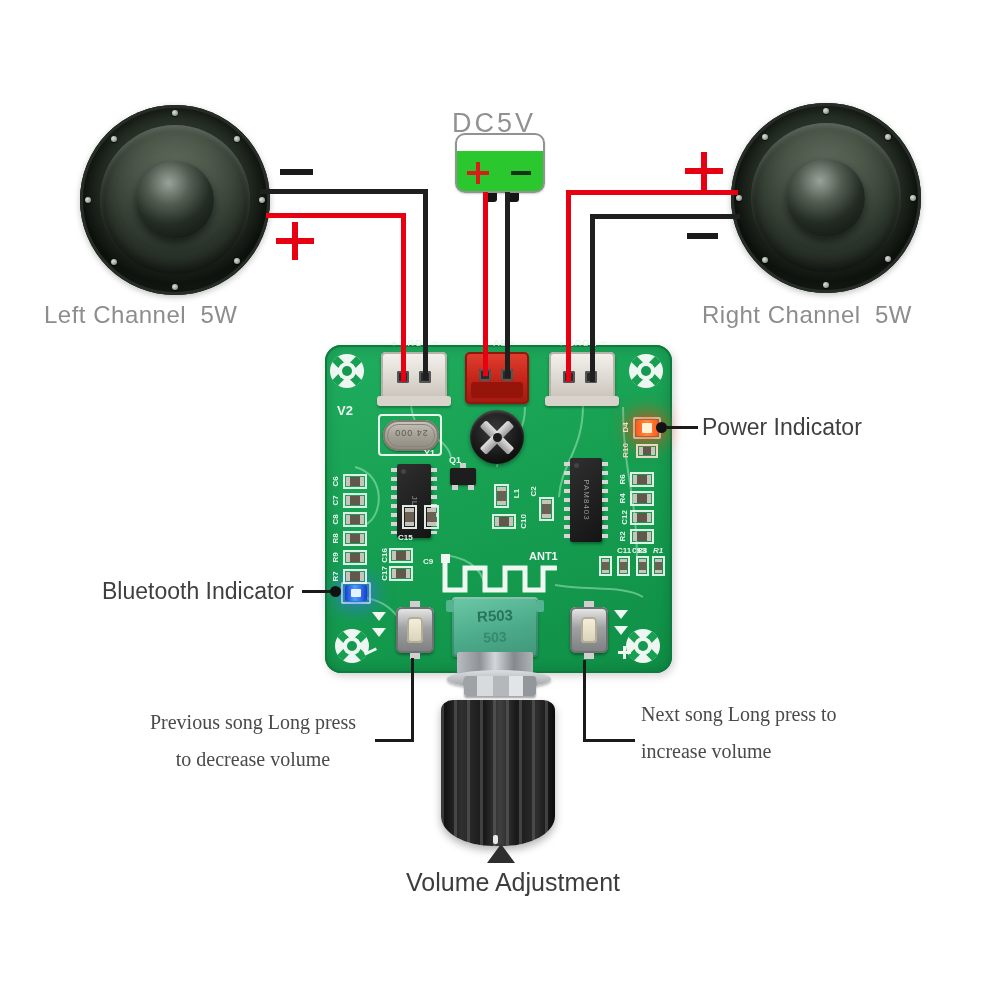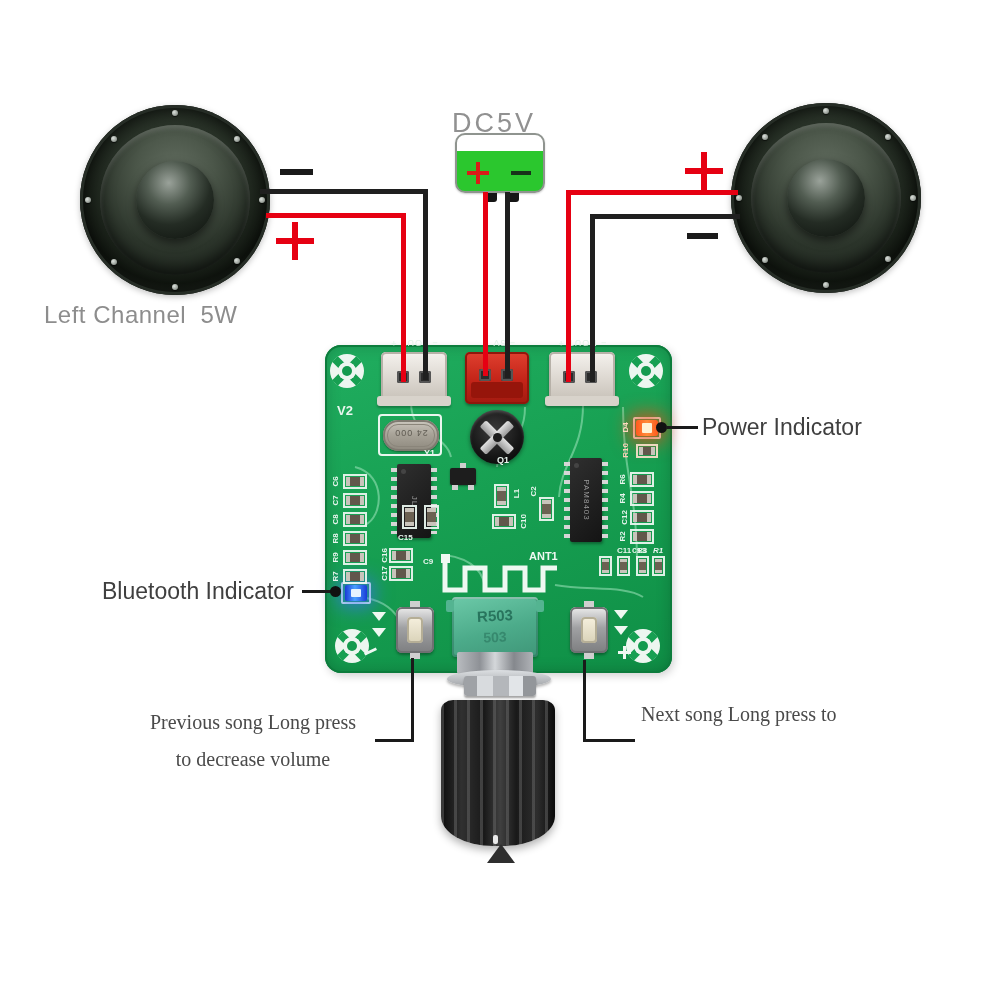--- a/index.html
+++ b/index.html
@@ -176,20 +176,21 @@
     <div class="screw" style="left:154px;top:31px;"></div>
     <div class="screw" style="left:179px;top:92px;"></div>
     <div class="screw" style="left:154px;top:153px;"></div>
     <div class="screw" style="left:92px;top:179px;"></div>
     <div class="screw" style="left:31px;top:154px;"></div>
     <div class="screw" style="left:5px;top:92px;"></div>
     <div class="screw" style="left:31px;top:31px;"></div>
     <div class="sp-cone"></div>
     <div class="sp-dome"></div>
   </div>
+  <div class="ch-label" style="left:702px;top:301px;">Right Channel  5W</div>
 
   <div class="dc-label" style="left:452px;top:108px;">DC5V</div>
   <div class="pblock">
     <span class="pb-plus">
         <i class="h"></i>
         <i class="v"></i>
       </span>
     <span class="pb-minus"></span>
     <span class="pb-term" style="left:27px;"></span>
     <span class="pb-term" style="left:49px;"></span>
@@ -267,21 +268,21 @@
       <span class="crystal-mark">24 000</span>
   </div>
   <div class="refh" style="left:424px;top:448px;font-size:9px;">Y1</div>
 
   <div class="elcap">
     <i class="x1"></i>
       <i class="x2"></i>
       <b></b>
   </div>
 
-  <div class="refh" style="left:449px;top:455px;font-size:9px;margin-left:48px;">Q1</div>
+  <div class="refh" style="left:449px;top:455px;font-size:9px;">Q1</div>
   <div class="abs" style="left:450px;top:468px;width:26px;height:17px;background:#1d1d1d;border-radius:2px;box-shadow:0 1px 2px rgba(0,0,0,.4);">
     <span class="abs" style="left:2px;top:17px;width:6px;height:5px;background:#cfcfcf;"></span>
     <span class="abs" style="left:18px;top:17px;width:6px;height:5px;background:#cfcfcf;"></span>
     <span class="abs" style="left:10px;top:-5px;width:6px;height:5px;background:#cfcfcf;"></span>
   </div>
 
   <div class="ic" style="left:397px;top:464px;width:34px;height:74px;">
     <span class="pins pl"></span>
       <span class="pins pr"></span>
       <span class="dot"></span>
@@ -461,16 +462,18 @@
   <div class="cline" style="left:375px;top:739px;width:39px;height:3px;"></div>
   <div class="callout-sm" style="left:128px;top:712px;width:250px;text-align:center;">
     <span class="l1">Previous song Long press</span>
     <span class="l2">to decrease volume</span>
   </div>
 
   <div class="cline" style="left:583px;top:660px;width:3px;height:82px;"></div>
   <div class="cline" style="left:585px;top:739px;width:50px;height:3px;"></div>
   <div class="callout-sm" style="left:641px;top:704px;width:250px;">
     <span class="l1">Next song Long press to</span>
-  </div>
-
+    <span class="l2">increase volume</span>
+  </div>
+
+  <div class="vol-label">Volume Adjustment</div>
 
 </div>
 
 </body></html>

